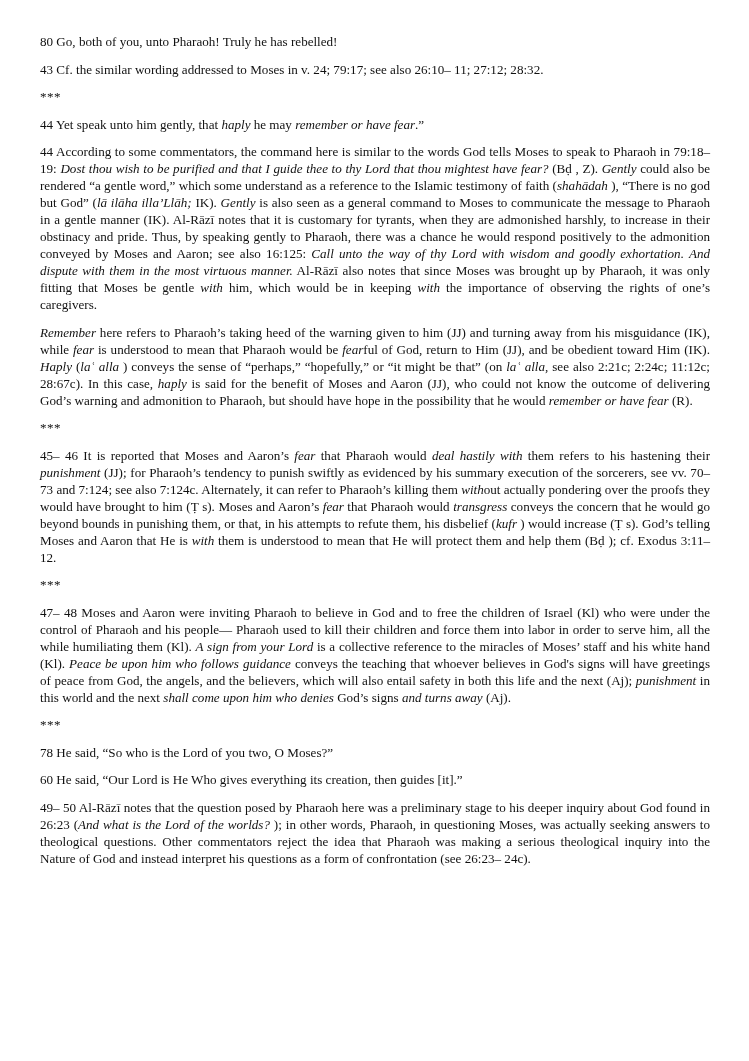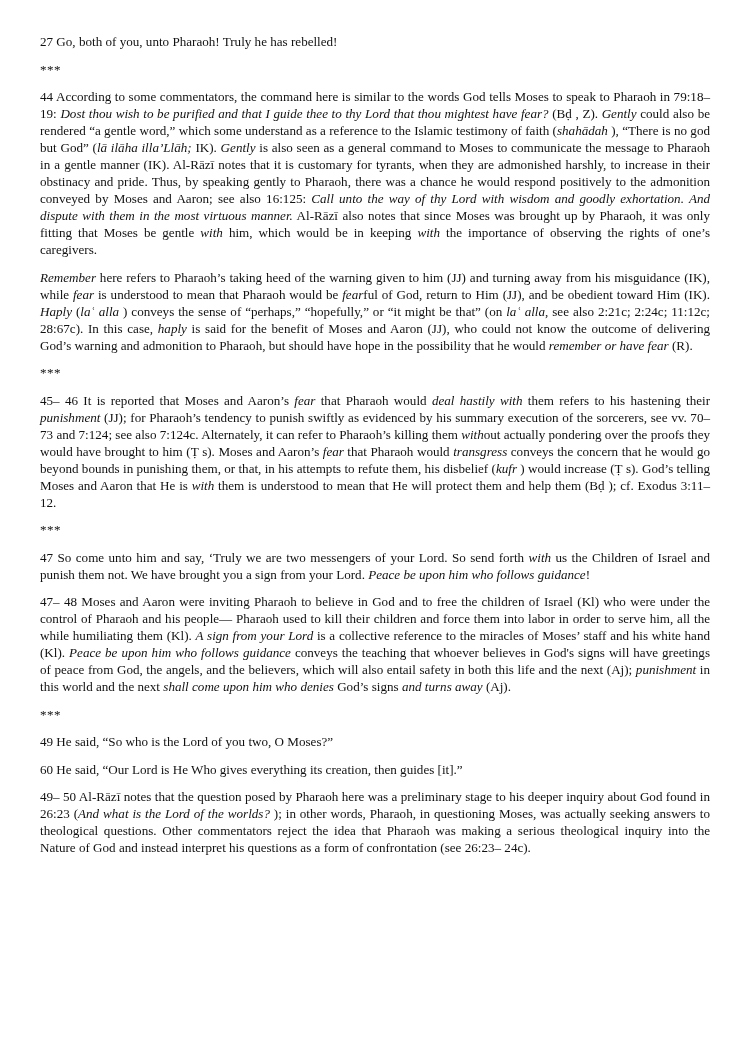--- a/index.html
+++ b/index.html
@@ -45,45 +45,46 @@
     color: #111111;
   }
   i, em { font-style: italic; }
 </style>
 </head>
 <body>
 
 <div class="page">
   <div class="content">
 
-    <p class="para verse">27 Go, both of you, unto Pharaoh! Truly he has rebelled!</p>
+    <p class="para verse">80 Go, both of you, unto Pharaoh! Truly he has rebelled!</p>
 
+    <p class="para commentary">43    Cf. the similar wording addressed to Moses in v. 24; 79:17; see also 26:10– 11; 27:12; 28:32.</p>
 
     <p class="sep">***</p>
 
+    <p class="para verse">44 Yet speak unto him gently, that <i>haply</i> he may <i>remember or have <i>fear</i></i>.”</p>
 
     <p class="para commentary">44    According to some commentators, the command here is similar to the words God tells Moses to speak to Pharaoh in 79:18– 19: <i>Dost thou wish to be purified and that I guide thee to thy Lord that thou mightest have <i>fear</i>?</i> (Bḍ , Z). <i>Gently</i> could also be rendered “a gentle word,” which some understand as a reference to the Islamic testimony of faith (<i>shahādah</i> ), “There is no god but God” (<i>lā ilāha illa’Llāh;</i> IK). <i>Gently</i> is also seen as a general command to Moses to communicate the message to Pharaoh in a gentle manner (IK). Al-Rāzī notes that it is customary for tyrants, when they are admonished harshly, to increase in their obstinacy and pride. Thus, by speaking gently to Pharaoh, there was a chance he would respond positively to the admonition conveyed by Moses and Aaron; see also 16:125: <i>Call unto the way of thy Lord <i>with</i> wisdom and goodly exhortation. And dispute <i>with</i> them in the most virtuous manner.</i> Al-Rāzī also notes that since Moses was brought up by Pharaoh, it was only fitting that Moses be gentle <i>with</i> him, which would be in keeping <i>with</i> the importance of observing the rights of one’s caregivers.</p>
 
     <p class="para commentary"><i>Remember</i> here refers to Pharaoh’s taking heed of the warning given to him (JJ) and turning away from his misguidance (IK), while <i>fear</i> is understood to mean that Pharaoh would be <i>fear</i>ful of God, return to Him (JJ), and be obedient toward Him (IK). <i>Haply</i> (<i>laʿ alla</i> ) conveys the sense of “perhaps,” “hopefully,” or “it might be that” (on <i>laʿ alla</i>, see also 2:21c; 2:24c; 11:12c; 28:67c). In this case, <i>haply</i> is said for the benefit of Moses and Aaron (JJ), who could not know the outcome of delivering God’s warning and admonition to Pharaoh, but should have hope in the possibility that he would <i>remember or have <i>fear</i></i> (R).</p>
 
     <p class="sep">***</p>
 
 
 
     <p class="para commentary">45– 46    It is reported that Moses and Aaron’s <i>fear</i> that Pharaoh would <i>deal hastily</i> <i>with</i> them refers to his hastening their <i>punishment</i> (JJ); for Pharaoh’s tendency to punish swiftly as evidenced by his summary execution of the sorcerers, see vv. 70– 73 and 7:124; see also 7:124c. Alternately, it can refer to Pharaoh’s killing them <i>with</i>out actually pondering over the proofs they would have brought to him (Ṭ s). Moses and Aaron’s <i>fear</i> that Pharaoh would <i>transgress</i> conveys the concern that he would go beyond bounds in punishing them, or that, in his attempts to refute them, his disbelief (<i>kufr</i> ) would increase (Ṭ s). God’s telling Moses and Aaron that He is <i>with</i> them is understood to mean that He will protect them and help them (Bḍ ); cf. Exodus 3:11– 12.</p>
 
     <p class="sep">***</p>
 
-    <p class="para verse">47 So come unto him and say, ‘Truly we are two messengers of your Lord. So send forth <i>with</i> us the Children of Israel and punish them not. We have brought you a sign from your Lord. <i>Peace be upon him who follows guidance</i>!</p>
 
 
     <p class="para commentary">47– 48    Moses and Aaron were inviting Pharaoh to believe in God and to free the children of Israel (Kl) who were under the control of Pharaoh and his people— Pharaoh used to kill their children and force them into labor in order to serve him, all the while humiliating them (Kl). <i>A sign from your Lord</i> is a collective reference to the miracles of Moses’ staff and his white hand (Kl). <i>Peace be upon him who follows guidance</i> conveys the teaching that whoever believes in God's signs will have greetings of peace from God, the angels, and the believers, which will also entail safety in both this life and the next (Aj); <i>punishment</i> in this world and the next <i>shall come upon him who denies</i> God’s signs <i>and turns away</i> (Aj).</p>
 
     <p class="sep">***</p>
 
-    <p class="para verse">49 He said, “So who is the Lord of you two, O Moses?”</p>
+    <p class="para verse">78 He said, “So who is the Lord of you two, O Moses?”</p>
 
     <p class="para verse">60 He said, “Our Lord is He Who gives everything its creation, then guides [it].”</p>
 
     <p class="para commentary">49– 50    Al-Rāzī notes that the question posed by Pharaoh here was a preliminary stage to his deeper inquiry about God found in 26:23 (<i>And what is the Lord of the worlds?</i> ); in other words, Pharaoh, in questioning Moses, was actually seeking answers to theological questions. Other commentators reject the idea that Pharaoh was making a serious theological inquiry into the Nature of God and instead interpret his questions as a form of confrontation (see 26:23– 24c).</p>
 
   </div>
 </div>
 
 </body></html>

